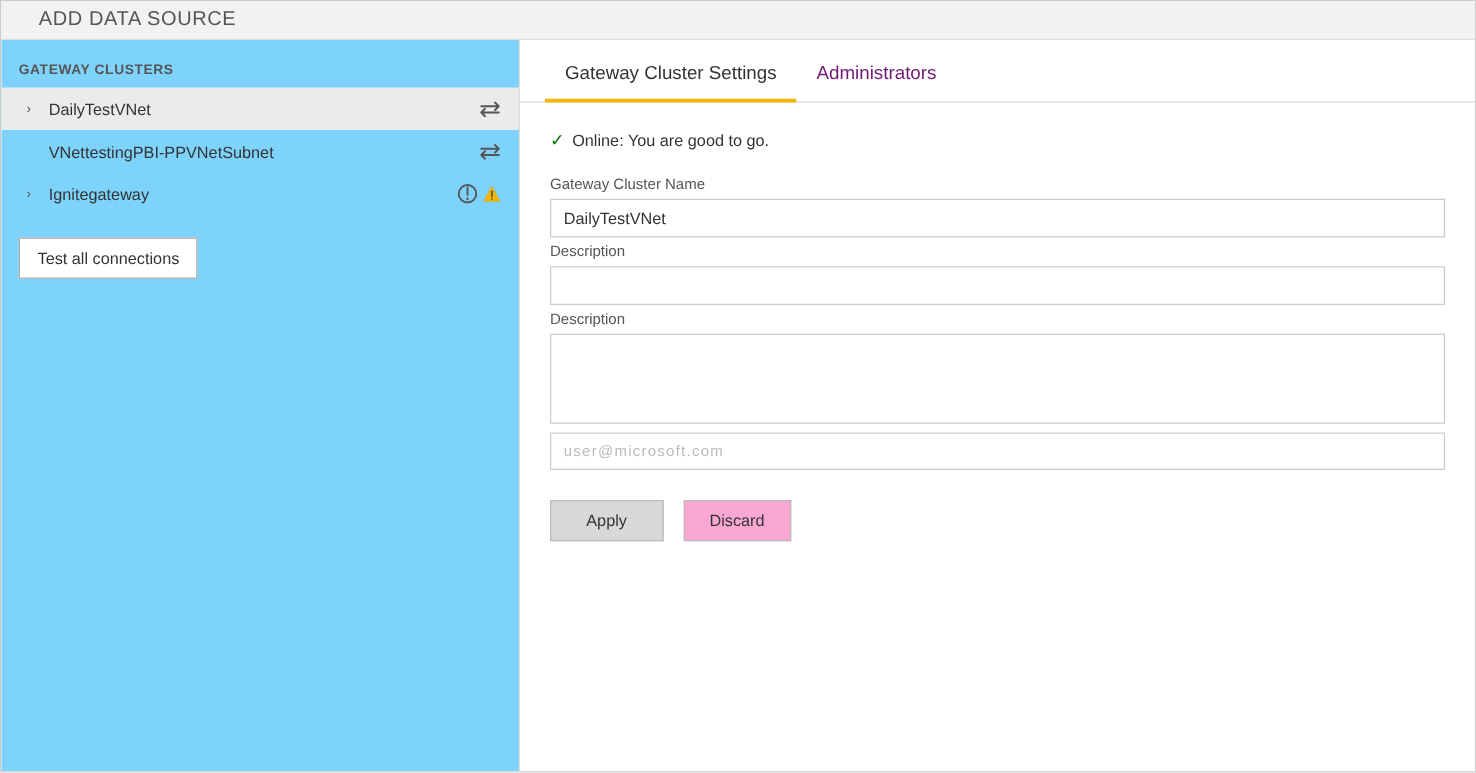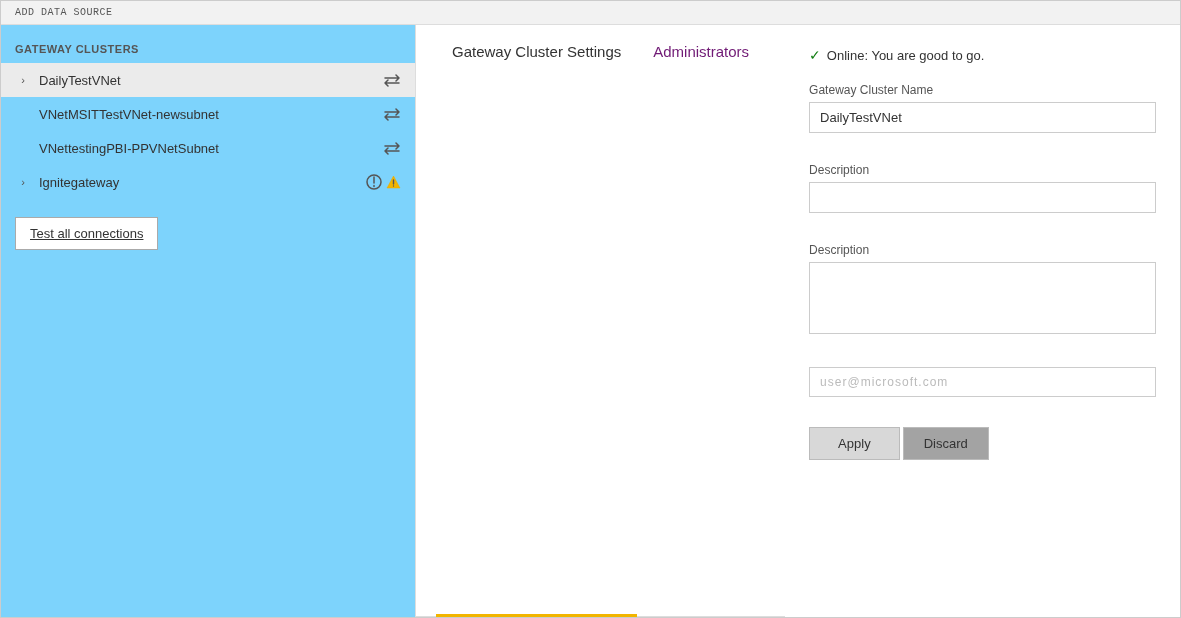--- a/index.html
+++ b/index.html
@@ -11,26 +11,25 @@
       width: 1181px;
       height: 618px;
       border: 1px solid #ccc;
       display: flex;
       flex-direction: column;
     }
 
     .top-bar {
       background: #f2f2f2;
       border-bottom: 1px solid #ddd;
-      padding: 6px 14px;
-      font-size: 10px;
+      padding: 6px 30px;
+      font-size: 16px;
       color: #555;
       letter-spacing: 0.5px;
       text-transform: uppercase;
-      font-family: Liberation Mono, monospace;
     }
 
     .main-content {
       display: flex;
       flex: 1;
       overflow: hidden;
     }
 
     
     .sidebar {
@@ -90,27 +89,27 @@
     .test-connections-btn {
       margin: 18px 14px;
       padding: 8px 14px;
       background: #fff;
       border: 1px solid #aaa;
       font-size: 13px;
       cursor: pointer;
       color: #333;
       font-family: inherit;
       width: fit-content;
-      text-decoration: underline;
     }
 
     
     .right-panel {
       flex: 1;
       display: flex;
+      flex-direction: column;
       padding: 0;
       overflow-y: auto;
       justify-content: center;
     }
 
     .tabs {
       display: flex;
       border-bottom: 1px solid #ddd;
       padding: 0 20px;
     }
@@ -152,21 +151,21 @@
       color: #333;
     }
 
     .status-check {
       color: #107c10;
       margin-right: 6px;
       font-size: 14px;
     }
 
     .form-group {
-      margin-bottom: 30px;
+      margin-bottom: 4px;
     }
 
     .form-label {
       font-size: 12px;
       color: #555;
       margin-bottom: 5px;
       display: block;
     }
 
     .form-input {
@@ -191,37 +190,37 @@
       font-size: 13px;
       font-family: inherit;
       color: #333;
       background: #fff;
       resize: none;
       height: 72px;
     }
 
     .button-row {
       display: flex;
-      gap: 3px;
+      gap: 16px;
       margin-top: 24px;
     }
 
     .btn-primary {
       padding: 8px 28px;
       background: #d8d8d8;
       border: 1px solid #bbb;
       font-size: 13px;
       cursor: pointer;
       font-family: inherit;
       color: #333;
     }
 
     .btn-secondary {
       padding: 8px 20px;
-      background: #a3a3a3;
+      background: #f9a8d4;
       border: 1px solid #bbb;
       font-size: 13px;
       cursor: pointer;
       font-family: inherit;
       color: #333;
     }
 
     
     .arrows-icon {
       display: inline-flex;
@@ -245,29 +244,20 @@
     <div class="gateway-item active">
       <div class="chevron">›</div>
       <span class="gateway-name">DailyTestVNet</span>
       <span class="arrows-icon">
         <svg width="18" height="13" viewBox="0 0 18 13" fill="none" xmlns="http://www.w3.org/2000/svg">
           <path d="M2 4 L16 4 M13 1 L16 4 L13 7 M16 9 L2 9 M5 6 L2 9 L5 12" stroke="#555" stroke-width="1.5" stroke-linecap="round" stroke-linejoin="round"></path>
         </svg>
       </span>
     </div>
 
-    <div class="gateway-item">
-      <div class="chevron" style="visibility:hidden;">›</div>
-      <span class="gateway-name">VNetMSITTestVNet-newsubnet</span>
-      <span class="arrows-icon">
-        <svg width="18" height="13" viewBox="0 0 18 13" fill="none" xmlns="http://www.w3.org/2000/svg">
-          <path d="M2 4 L16 4 M13 1 L16 4 L13 7 M16 9 L2 9 M5 6 L2 9 L5 12" stroke="#555" stroke-width="1.5" stroke-linecap="round" stroke-linejoin="round"></path>
-        </svg>
-      </span>
-    </div>
 
     <div class="gateway-item">
       <div class="chevron" style="visibility:hidden;">›</div>
       <span class="gateway-name">VNettestingPBI-PPVNetSubnet</span>
       <span class="arrows-icon">
         <svg width="18" height="13" viewBox="0 0 18 13" fill="none" xmlns="http://www.w3.org/2000/svg">
           <path d="M2 4 L16 4 M13 1 L16 4 L13 7 M16 9 L2 9 M5 6 L2 9 L5 12" stroke="#555" stroke-width="1.5" stroke-linecap="round" stroke-linejoin="round"></path>
         </svg>
       </span>
     </div>

